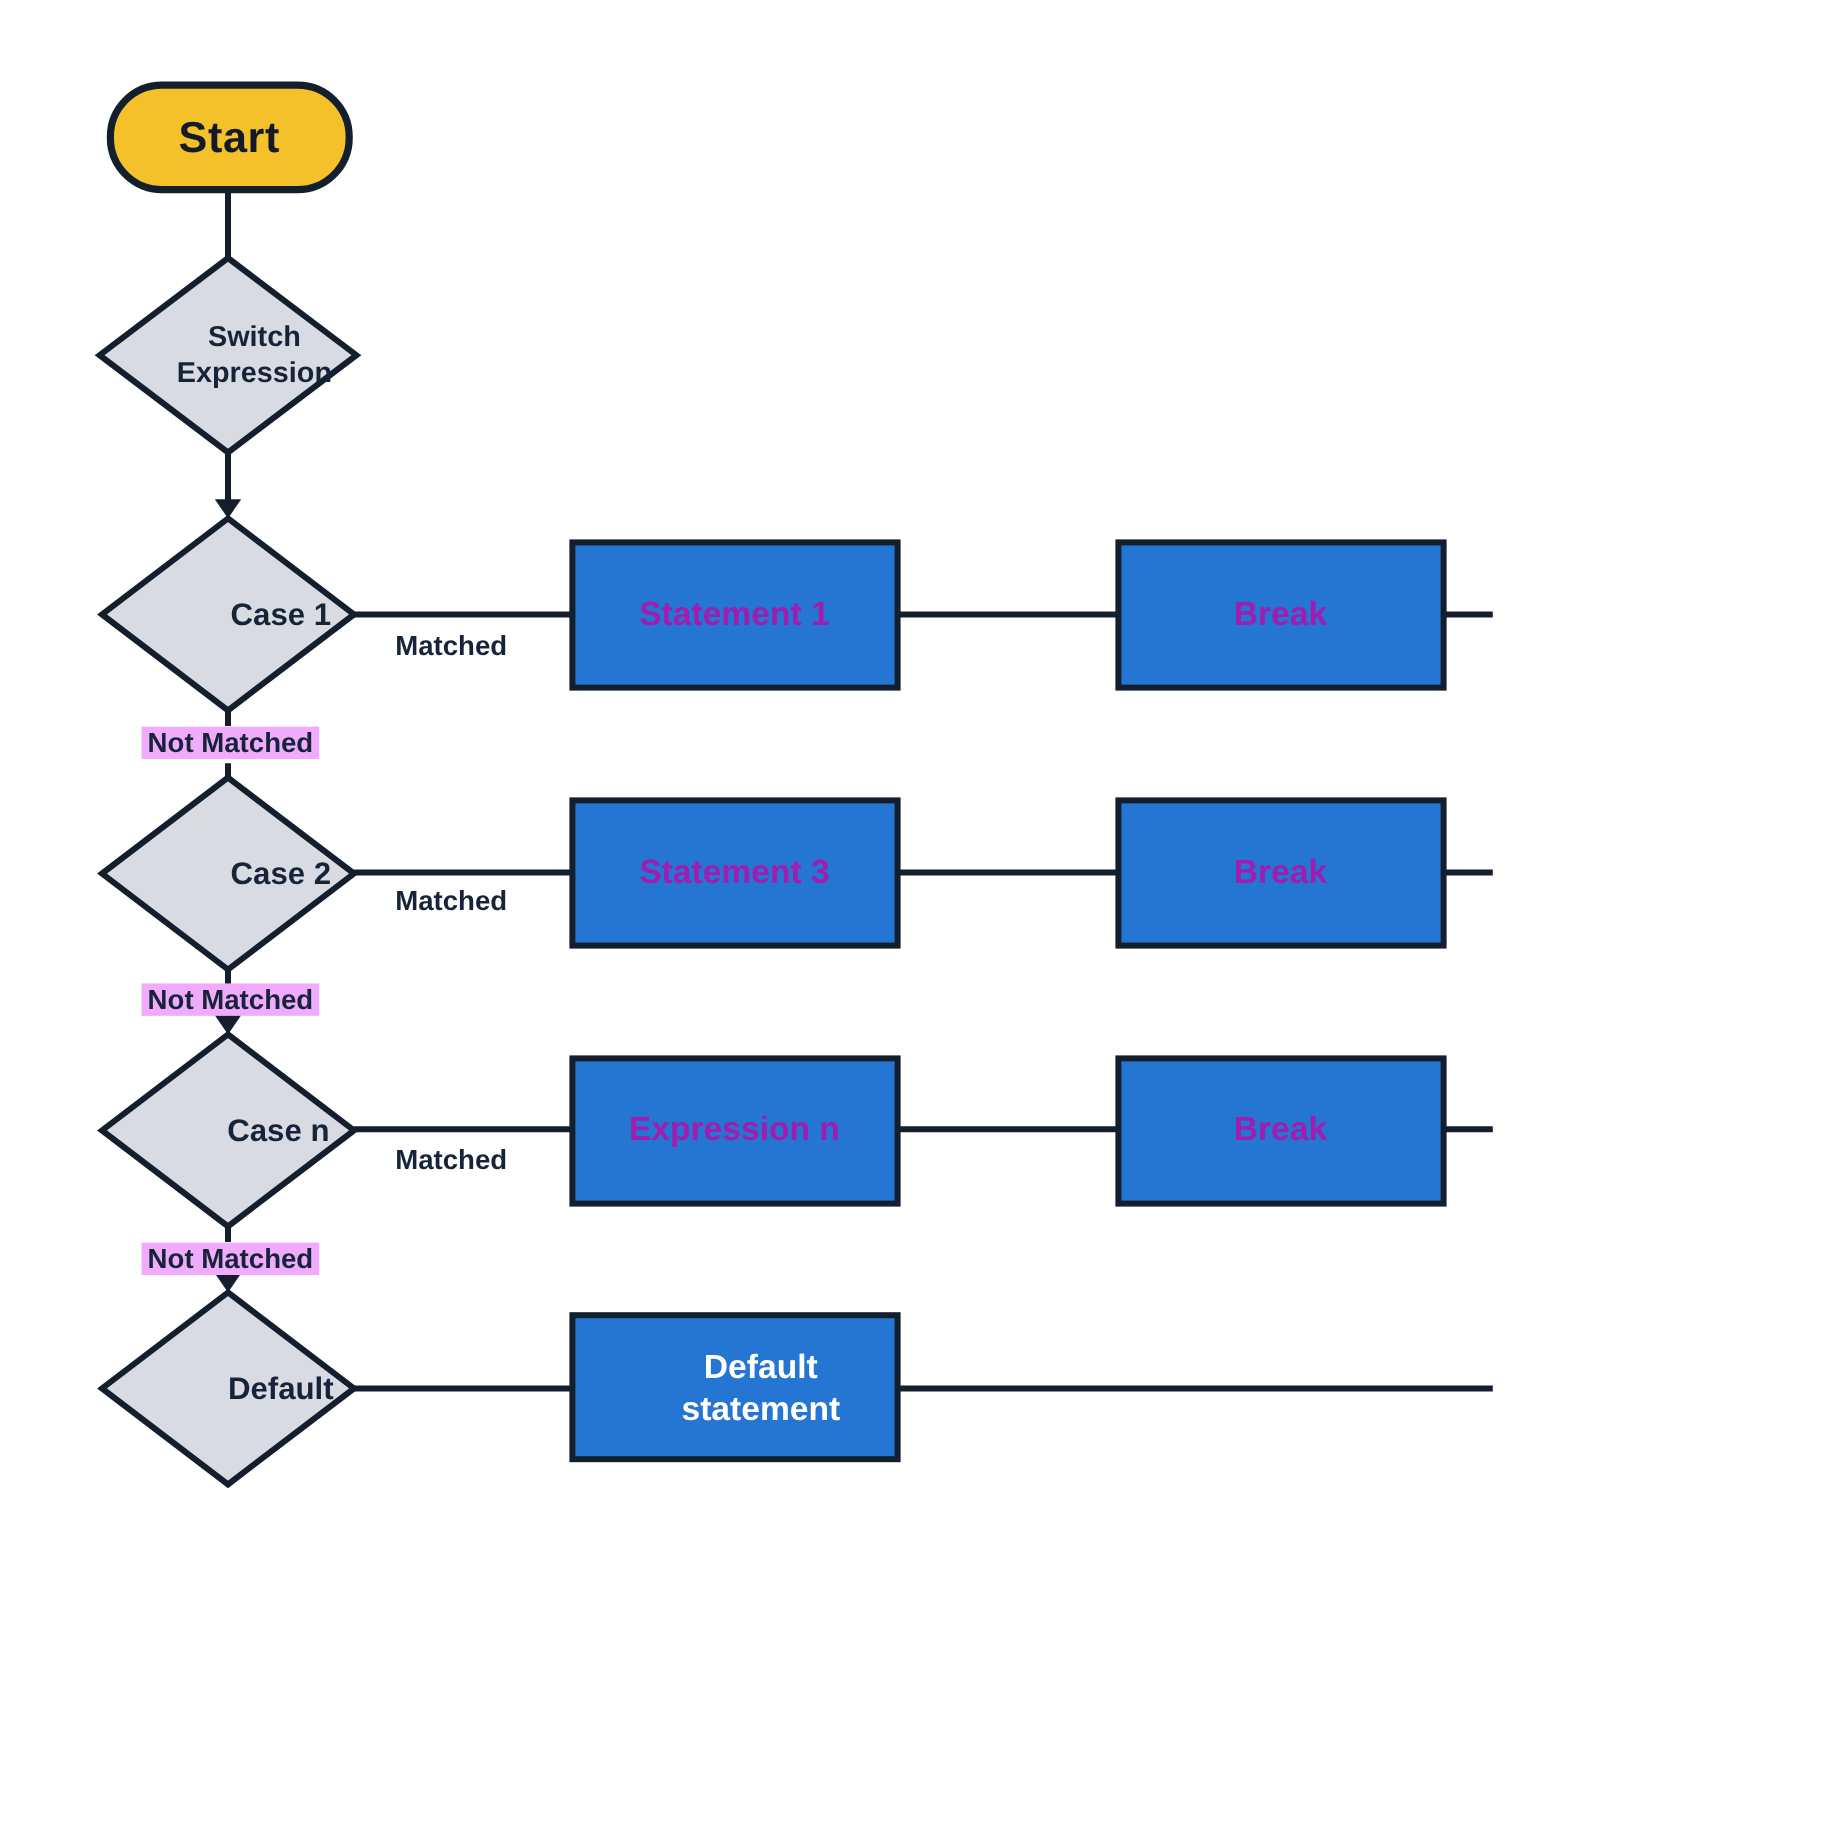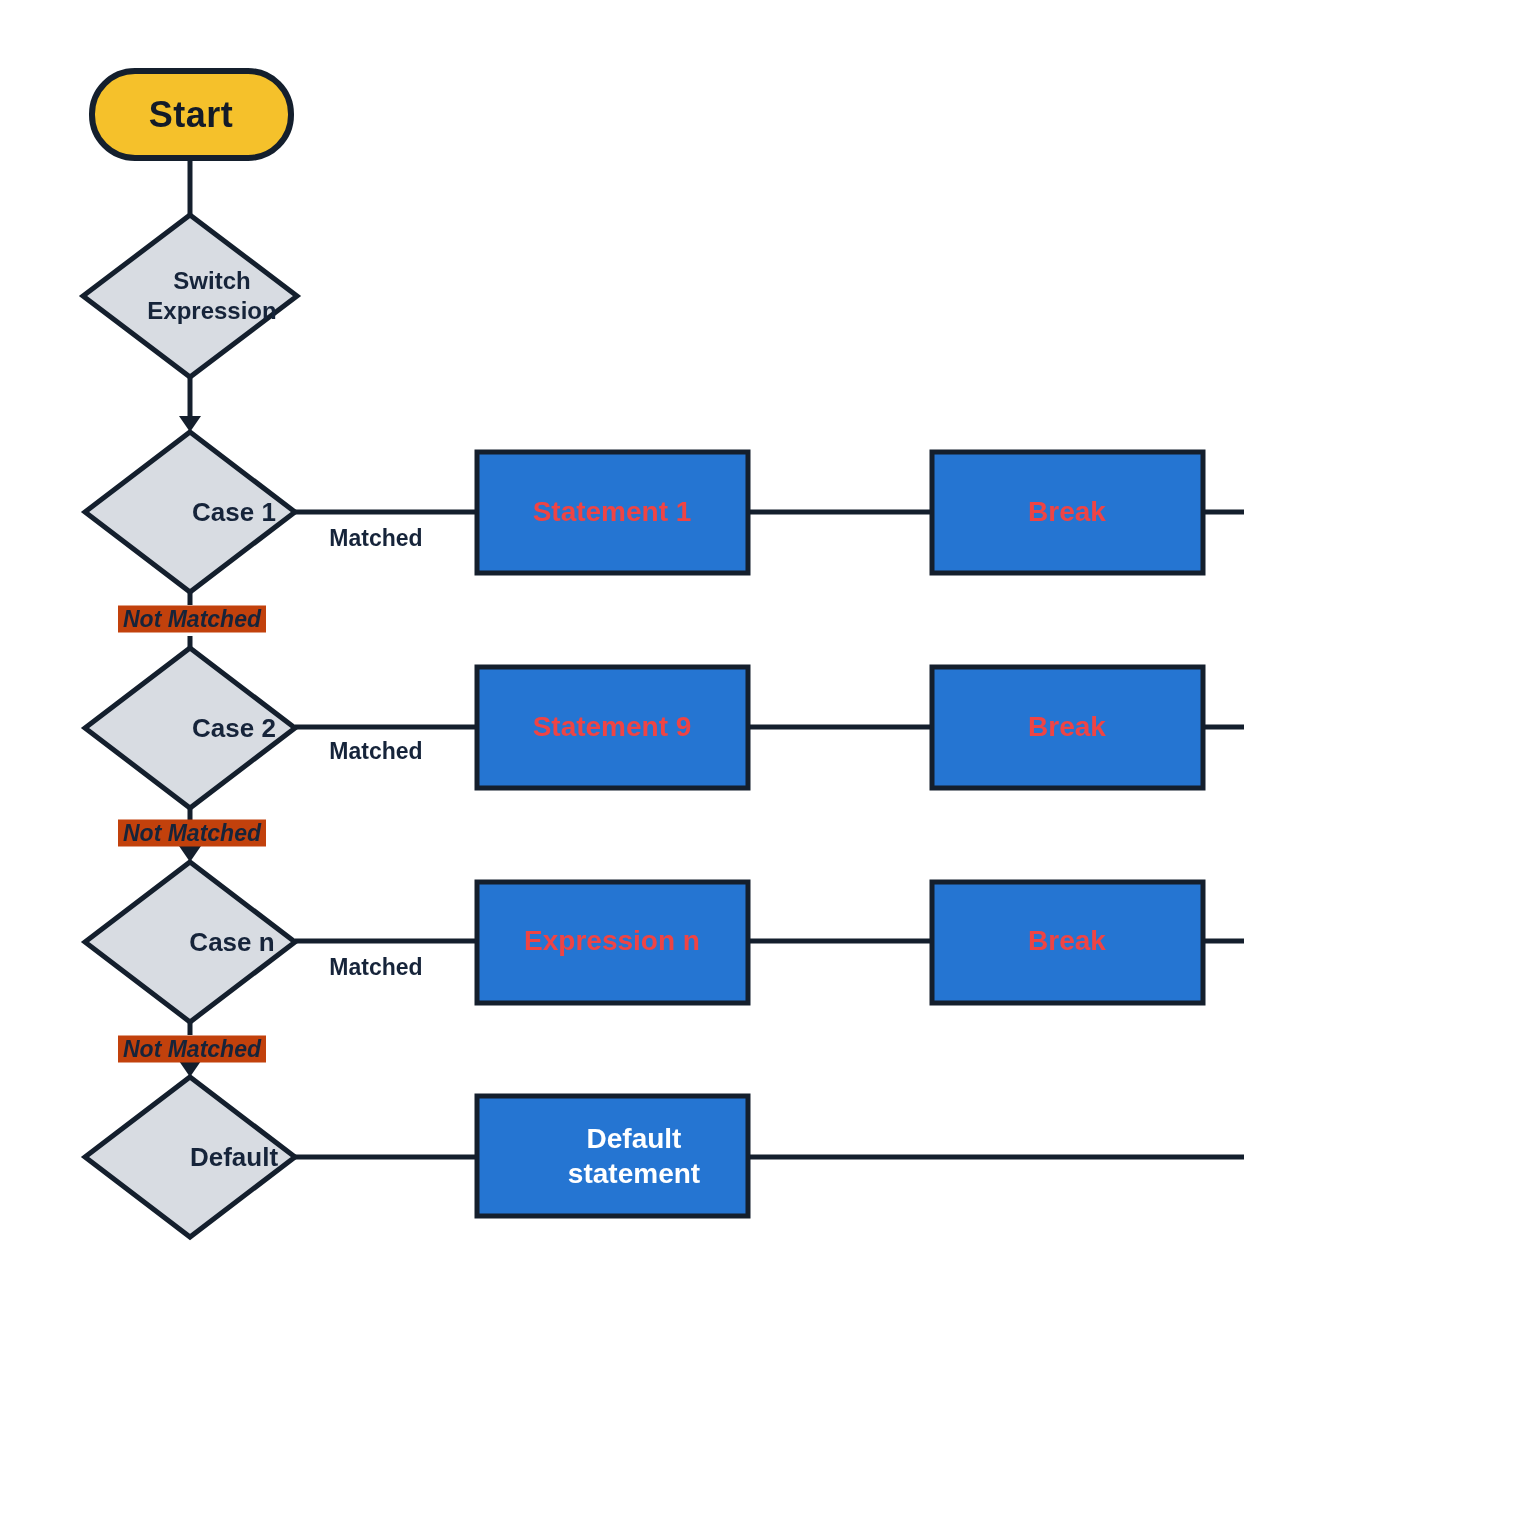--- a/index.html
+++ b/index.html
@@ -23,24 +23,24 @@
     position: absolute;
     transform: translate(-50%, -50%);
     font-weight: bold;
     text-align: center;
     white-space: nowrap;
     color: #16243a;
   }
   .lbl-terminal { font-size: 36px; color: #131b28; letter-spacing: 0.5px; }
   .lbl-diamond  { font-size: 26px; margin-left: 44px; }
   .lbl-diamond-2line { font-size: 24px; line-height: 30px; }
-  .lbl-process  { font-size: 28px; color: #ef4444; }
+  .lbl-process  { font-size: 28px; color: #a21caf; }
   .lbl-process-2line { font-size: 28px; line-height: 35px; color: #ffffff; }
   .lbl-edge     { font-size: 23px; color: #16243a; }
-  .lbl-edge-onLine { background: #c2410c; padding: 0 5px; font-style: italic; }
+  .lbl-edge-onLine { background: #f0abfc; padding: 0 5px; }
   .lbl span { display: block; margin-left: 44px; }
 </style>
 </head>
 <body>
 
 <div class="canvas">
 
   <svg width="1536" height="1536" viewBox="0 0 1536 1536">
 
     <line class="edge" x1="190" y1="158" x2="190" y2="217"></line>
@@ -98,21 +98,21 @@
     <span>Switch</span>
     <span>Expression</span>
   </div>
 
   <div class="lbl lbl-diamond" style="left:190px; top:512px;">Case 1</div>
   <div class="lbl lbl-diamond" style="left:190px; top:728px;text-align:center;">Case 2</div>
   <div class="lbl lbl-diamond" style="left:188px; top:942px;">Case n</div>
   <div class="lbl lbl-diamond" style="left:190px; top:1157px;">Default</div>
 
   <div class="lbl lbl-process" style="left:612px; top:512px;">Statement 1</div>
-  <div class="lbl lbl-process" style="left:612px; top:727px;">Statement 9</div>
+  <div class="lbl lbl-process" style="left:612px; top:727px;">Statement 3</div>
   <div class="lbl lbl-process" style="left:612px; top:941px;">Expression n</div>
 
   <div class="lbl lbl-process-2line" style="left:612px; top:1156px;">
     <span>Default</span>
     <span>statement</span>
   </div>
 
   <div class="lbl lbl-process" style="left:1067px; top:512px;">Break</div>
   <div class="lbl lbl-process" style="left:1067px; top:727px;">Break</div>
   <div class="lbl lbl-process" style="left:1067px; top:941px;">Break</div>

